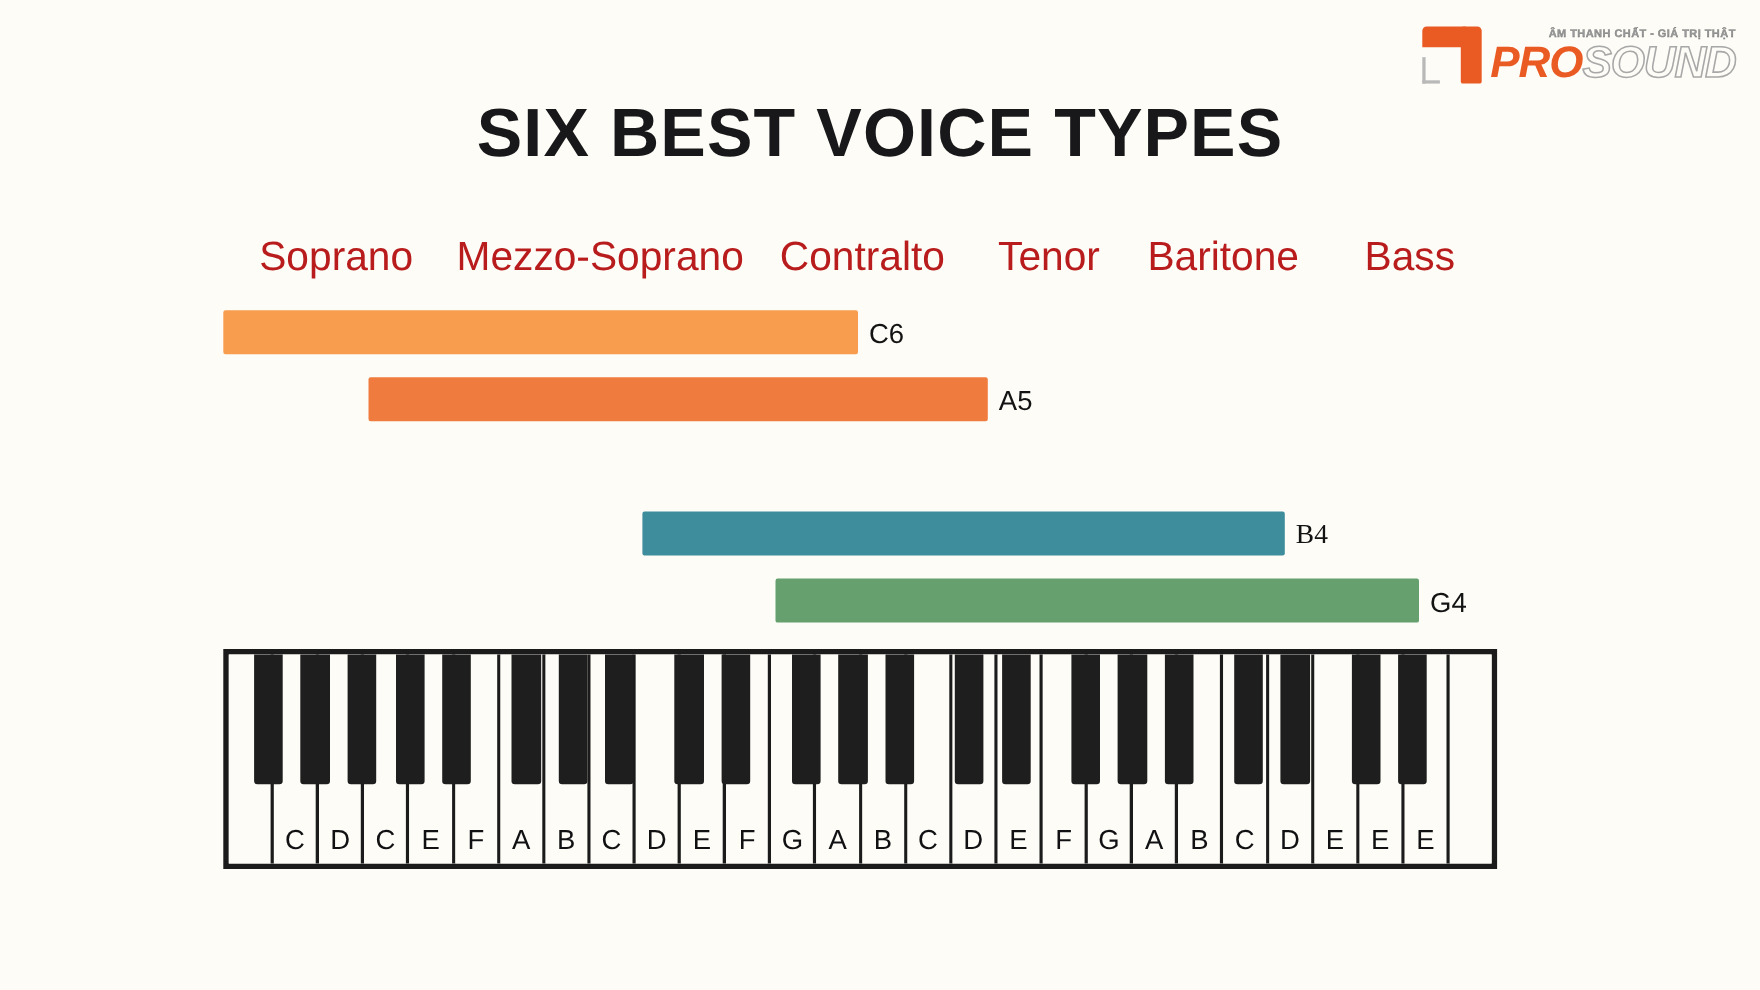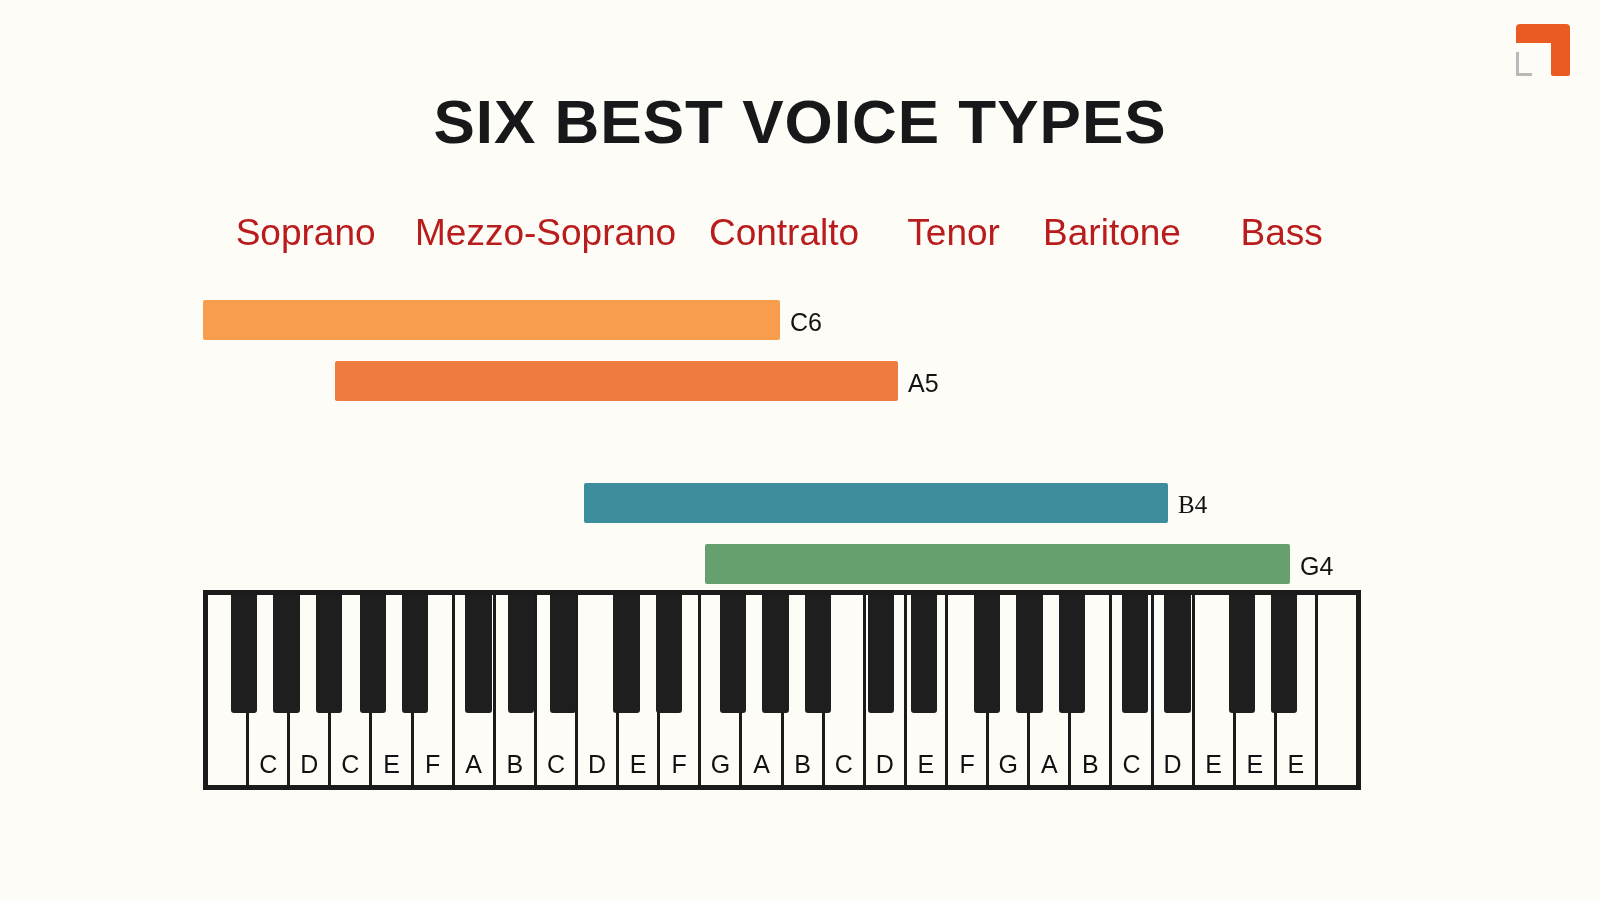--- a/index.html
+++ b/index.html
@@ -115,21 +115,21 @@
     font-size: 37px;
     color: #b91c1c;
     white-space: nowrap;
     transform: translateX(-50%);
     text-align: center;
   }
 
   
   #range-bars {
     position: absolute;
-    top: 300px;
+    top: 282px;
     left: 0;
     width: 100%;
     height: 290px;
   }
   .bar-row {
     position: absolute;
     height: 40px;
   }
   .bar-fill {
     position: absolute;
@@ -201,20 +201,26 @@
   }
 </style>
 </head>
 <body>
 
 <div id="brand-logo">
   <div id="logo-mark">
     <div class="hook-h"></div>
     <div class="hook-v"></div>
     <div class="hook-tail"></div>
+  </div>
+  <div id="logo-words">
+    <div id="logo-tagline">ÂM THANH CHẤT - GIÁ TRỊ THẬT</div>
+    <div id="logo-name">
+      <span class="pro">PRO</span><span class="sound">SOUND</span>
+    </div>
   </div>
 </div>
 
 <div id="page-title">SIX BEST VOICE TYPES</div>
 
 <div id="voice-type-labels">
     <div class="voice-label" style="left: 19.1%;">Soprano</div>
     <div class="voice-label" style="left: 34.1%;">Mezzo-Soprano</div>
     <div class="voice-label" style="left: 49%;">Contralto</div>
     <div class="voice-label" style="left: 59.6%;">Tenor</div>

